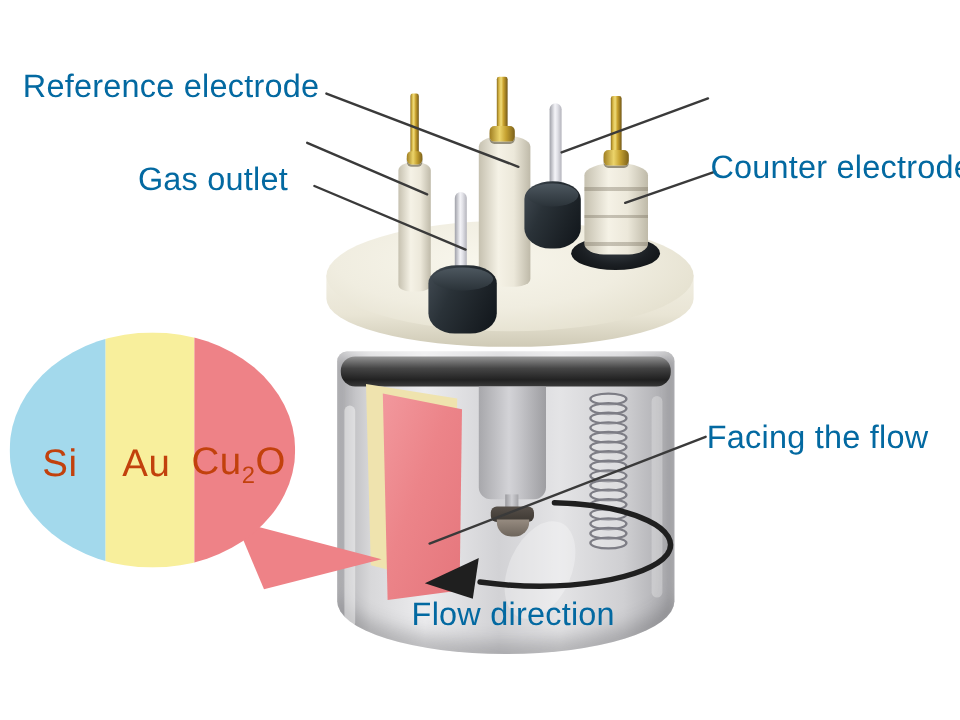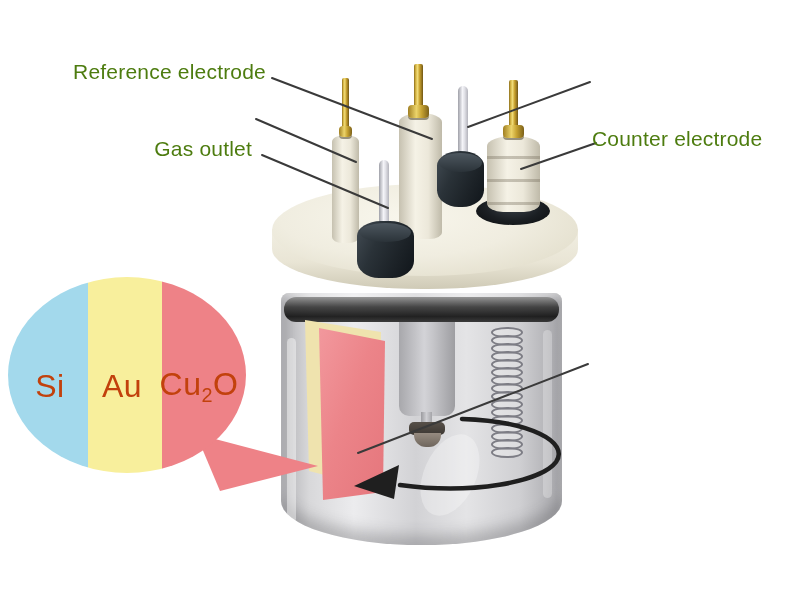--- a/index.html
+++ b/index.html
@@ -4,21 +4,21 @@
 <style>
   html,body{margin:0;padding:0;background:#fff;}
   #stage{
     position:relative;width:800px;height:600px;overflow:hidden;background:#ffffff;
     font-family:"Liberation Sans",sans-serif;
   }
   .abs{position:absolute;}
 
   
   .note{
-    position:absolute;color:#4d7c0f;font-size:21px;line-height:30px;
+    position:absolute;color:#0369a1;font-size:27px;line-height:30px;
     white-space:nowrap;letter-spacing:0.2px;
   }
   .note.right-align{text-align:right;}
 
   
   .glass-body{
     left:281px;top:293px;width:281px;height:252px;
     border-radius:8px 8px 140px 140px / 8px 8px 44px 44px;
     background:linear-gradient(90deg,#aeaeb2 0%,#d8d8da 10%,#ececee 26%,#d2d2d5 48%,#e4e4e6 66%,#cfcfd2 85%,#a6a6aa 100%);
     box-shadow:inset 0 -10px 14px rgba(60,60,65,.28), inset 0 4px 6px rgba(255,255,255,.5);
@@ -205,16 +205,18 @@
       <line x1="272" y1="78" x2="432" y2="139"></line>
       <line x1="256" y1="119" x2="356" y2="162"></line>
       <line x1="262" y1="155" x2="388" y2="208"></line>
       <line x1="590" y1="82" x2="468" y2="127"></line>
       <line x1="596" y1="143" x2="521" y2="169"></line>
       <line x1="588" y1="364" x2="358" y2="453"></line>
     </g>
   </svg>
 
   <div class="note right-align" style="left:0;width:266px;top:57px;">Reference electrode</div>
-  <div class="note right-align" style="left:0;width:240px;top:134px;margin-left:12px;">Gas outlet</div>
+  <div class="note right-align" style="left:0;width:240px;top:134px;">Gas outlet</div>
   <div class="note" style="left:592px;top:124px;">Counter electrode</div>
+  <div class="note" style="left:589px;top:349px;">Facing the flow</div>
+  <div class="note" style="left:343px;top:497px;">Flow direction</div>
 
 </div>
 
 </body></html>

